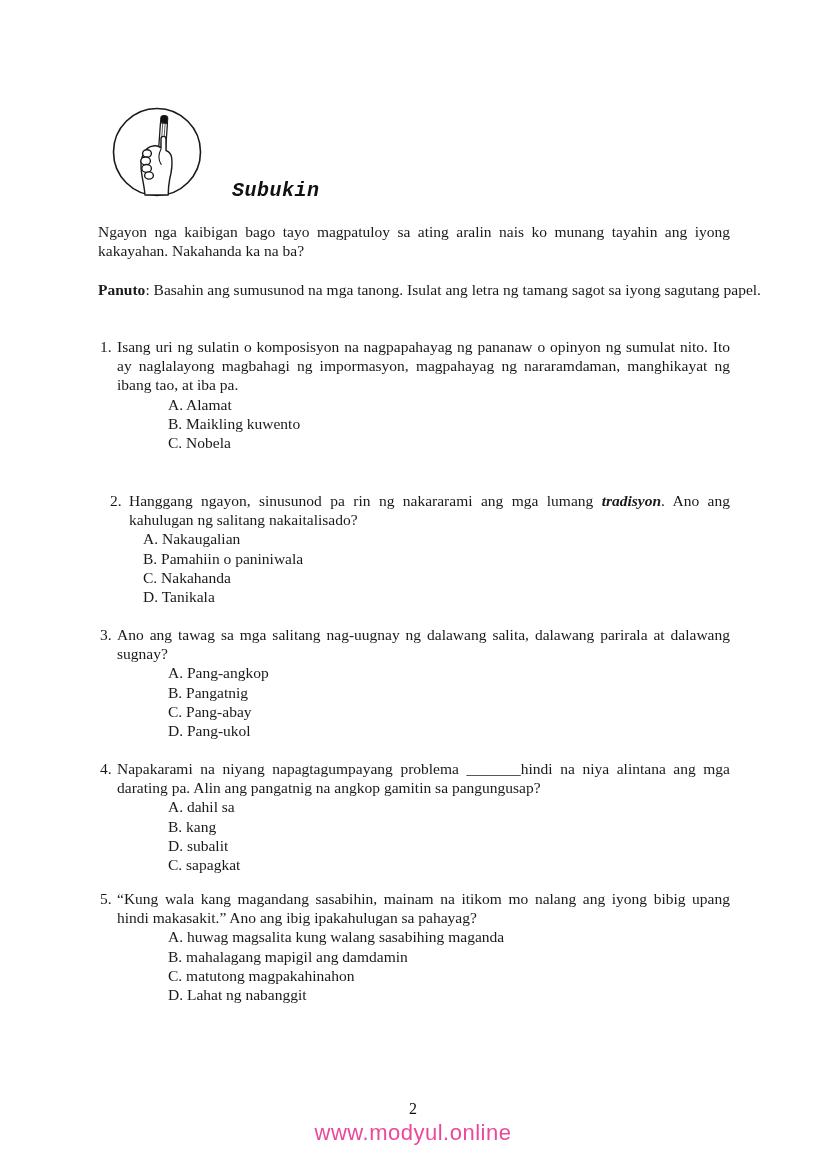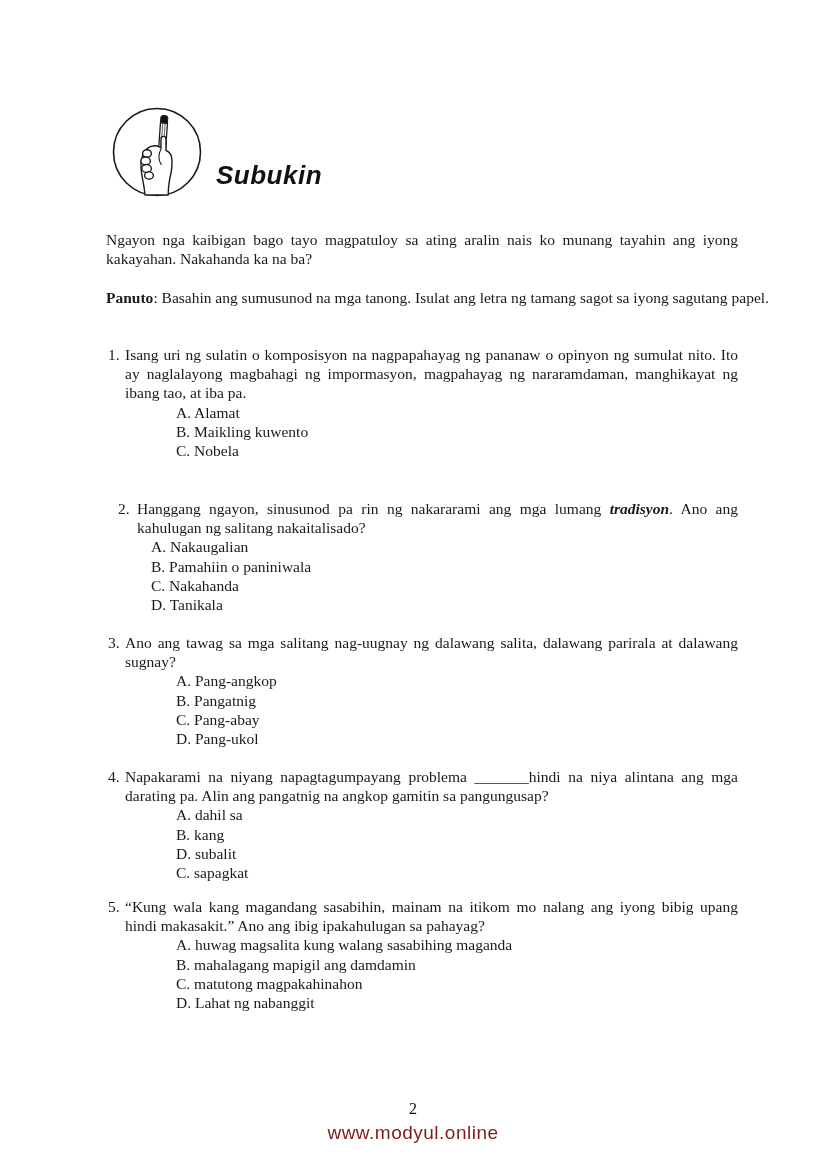--- a/index.html
+++ b/index.html
@@ -18,35 +18,35 @@
     position: absolute;
     left: 112px;
     top: 106px;
     width: 90px;
     height: 92px;
   }
   .title {
     position: absolute;
     left: 216px;
     top: 160px;
-    margin: 0;
-    font-family: Liberation Sans, sans-serif;
+    margin: 16px;
+    font-family: Liberation Mono, monospace;
     font-style: italic;
     font-weight: bold;
-    font-size: 26px;
+    font-size: 20px;
     line-height: 30px;
     letter-spacing: 0.5px;
     color: #111111;
   }
   .block {
     position: absolute;
     left: 98px;
     width: 632px;
     text-align: justify;
-    margin: 8px;
+    margin: 0;
   }
   .intro  { top: 222px; }
   .panuto { top: 280px; padding-left: 62px; text-indent: -62px; }
   .q1 { top: 337px; }
   .q2 { top: 491px; }
   .q3 { top: 625px; }
   .q4 { top: 759px; }
   .q5 { top: 889px; }
   .q-row { display: flex; margin-left: 2px; }
   .q-num { flex: 0 0 17px; }
@@ -66,23 +66,23 @@
     font-size: 16px;
     color: #111111;
   }
   .watermark {
     position: absolute;
     top: 1123px;
     left: 0;
     width: 826px;
     text-align: center;
     font-family: "Liberation Sans", sans-serif;
-    font-size: 19px;
+    font-size: 22px;
     letter-spacing: 0.5px;
-    color: #7f1d1d;
+    color: #ec4899;
   }
 </style>
 </head>
 <body>
 
 <div class="page">
 
   <div class="logo">
     <svg width="90" height="92" viewBox="0 0 90 92">
       <circle cx="45" cy="46" r="43.5" fill="none" stroke="#1a1a1a" stroke-width="1.6"></circle>

